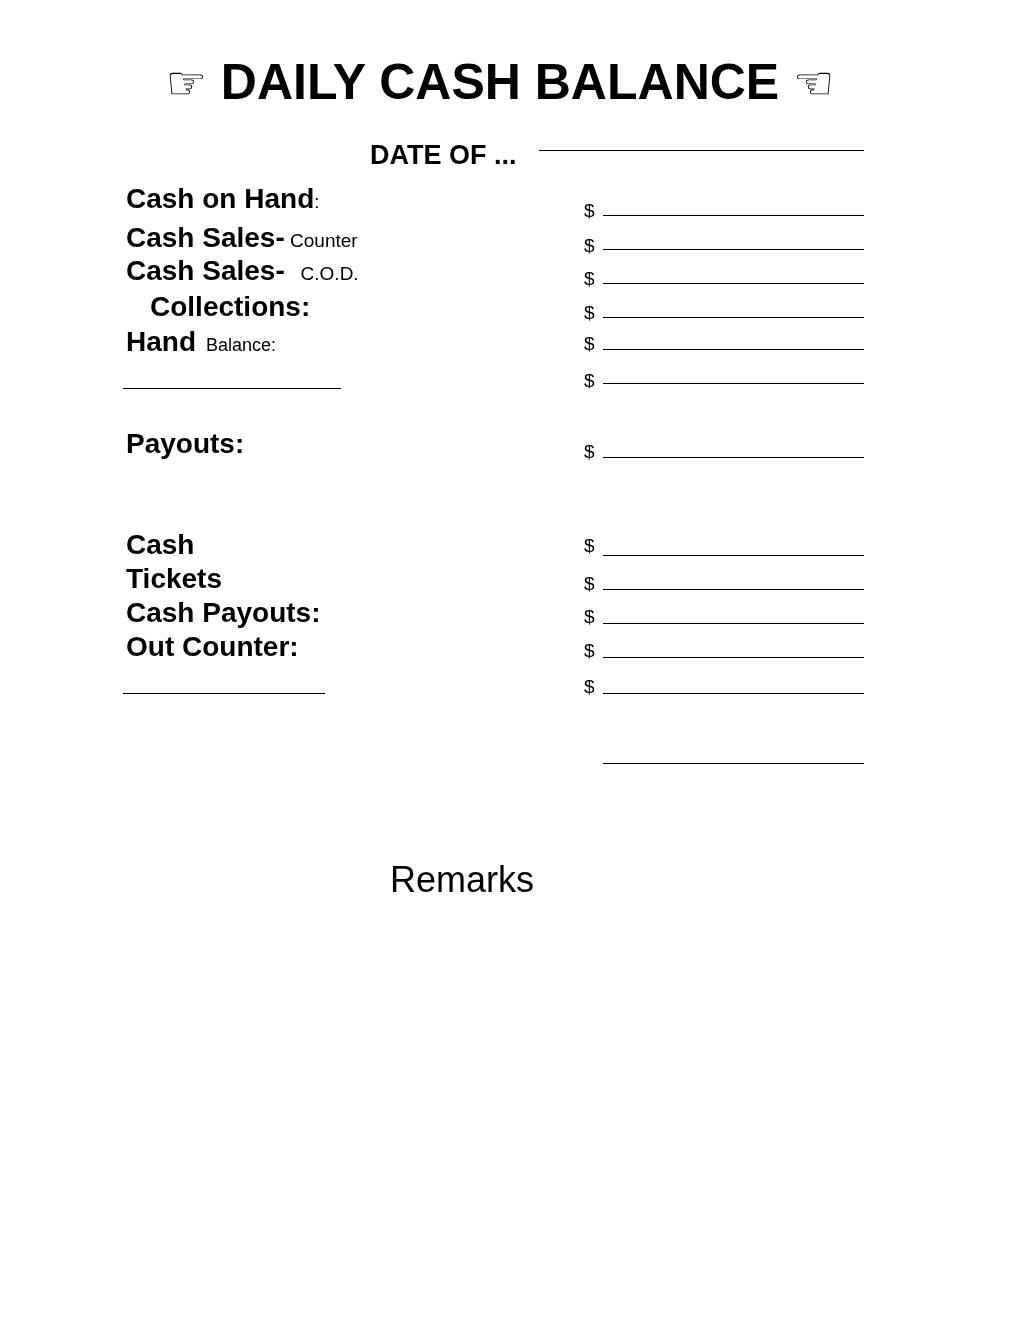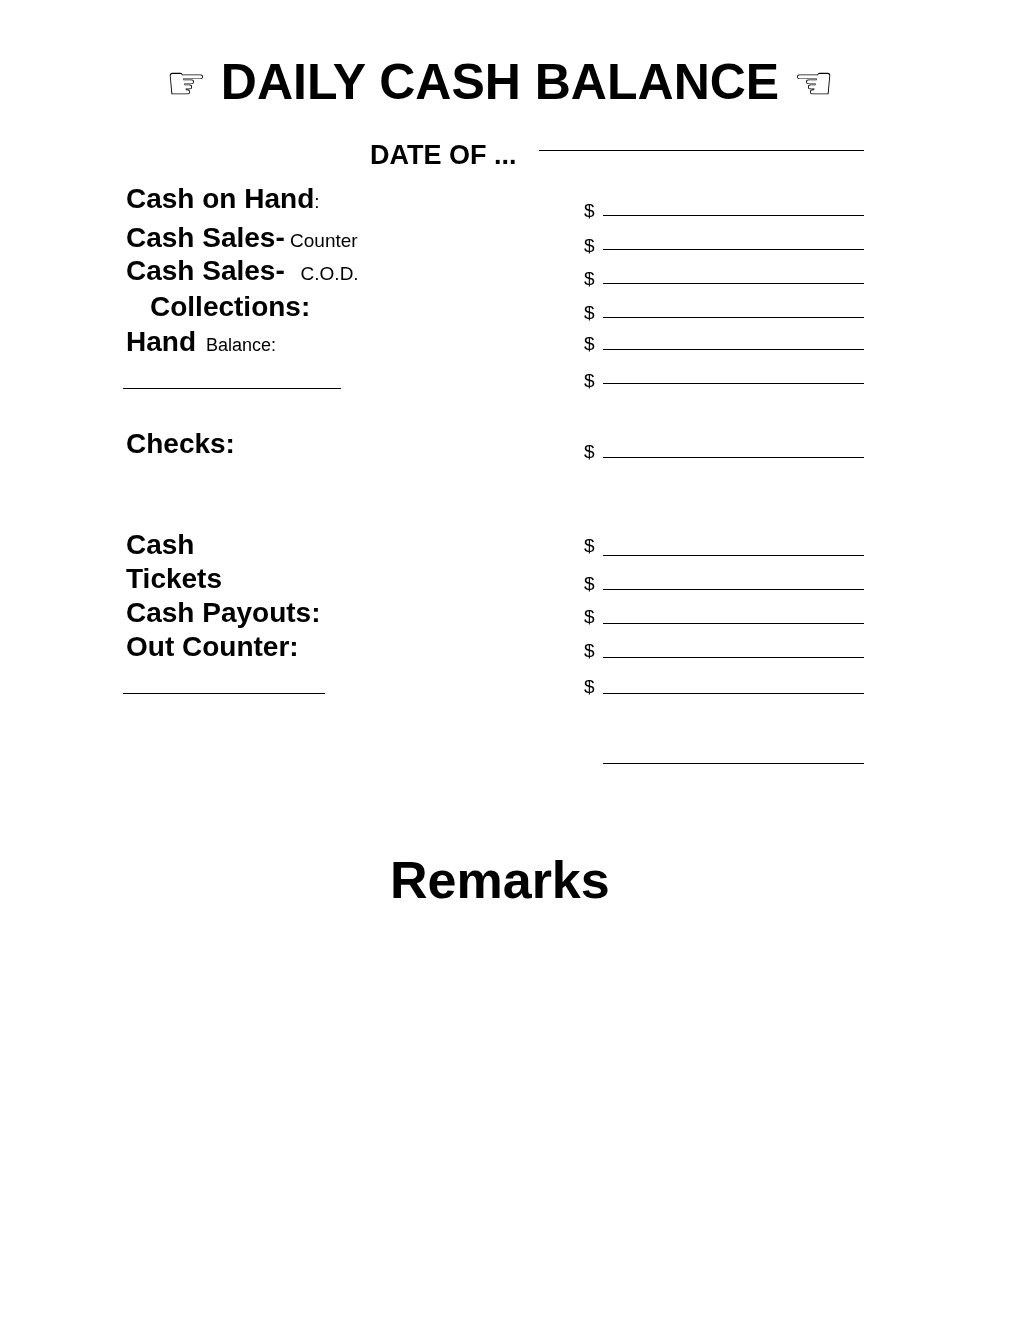--- a/index.html
+++ b/index.html
@@ -8,21 +8,21 @@
   .title { left:0; width:1000px; top:52px; text-align:center; font-size:50px; font-weight:bold; line-height:60px; white-space:nowrap; }
   .title .hand { font-weight:normal; font-size:46px; }
   .date-label { left:370px; top:119px; font-size:27px; font-weight:bold; line-height:32px;margin-top:20px; }
   .date-line { left:539px; top:150px; width:325px; border-top:1.5px solid #000; }
   .lbl { left:126px; font-size:28px; font-weight:bold; line-height:32px; white-space:nowrap; }
   .lbl .sub { font-weight:normal; font-size:19px; }
   .lbl .colon { font-weight:normal; }
   .dollar { left:584px; font-size:19px; line-height:22px; }
   .amt-line { left:603px; width:261px; border-top:1.5px solid #000; }
   .blank-line { left:123px; border-top:1.5px solid #000; }
-  .remarks { left:390px; top:852px; font-size:52px; font-weight:bold; line-height:56px; }
+  .remarks { left:390px; top:852px; font-size:36px; font-weight:normal; line-height:56px; }
 </style>
 </head>
 <body>
 
 <div class="abs title">
   <span class="hand">☞</span>
   <span>DAILY CASH BALANCE</span>
   <span class="hand">☜</span>
 </div>
 <div class="abs date-label">DATE OF ...</div>
@@ -49,21 +49,21 @@
 <div class="abs amt-line" style="top:249px;"></div>
 <div class="abs dollar" style="top:268px;">$</div>
 <div class="abs amt-line" style="top:283px;"></div>
 <div class="abs dollar" style="top:302px;">$</div>
 <div class="abs amt-line" style="top:317px;"></div>
 <div class="abs dollar" style="top:333px;">$</div>
 <div class="abs amt-line" style="top:349px;"></div>
 <div class="abs dollar" style="top:370px;">$</div>
 <div class="abs amt-line" style="top:383px;"></div>
 
-<div class="abs lbl" style="top:428px;">Checks:</div>
+<div class="abs lbl" style="top:428px;">Payouts:</div>
 <div class="abs dollar" style="top:441px;">$</div>
 <div class="abs amt-line" style="top:457px;"></div>
 
 <div class="abs lbl" style="top:529px;text-align:right;">Cash</div>
 <div class="abs lbl" style="top:563px;">Tickets</div>
 <div class="abs lbl" style="top:597px;text-align:center;">Cash Payouts:</div>
 <div class="abs lbl" style="top:631px;">Out Counter:</div>
 <div class="abs blank-line" style="top:693px;width:202px;"></div>
 
 <div class="abs dollar" style="top:535px;">$</div>

